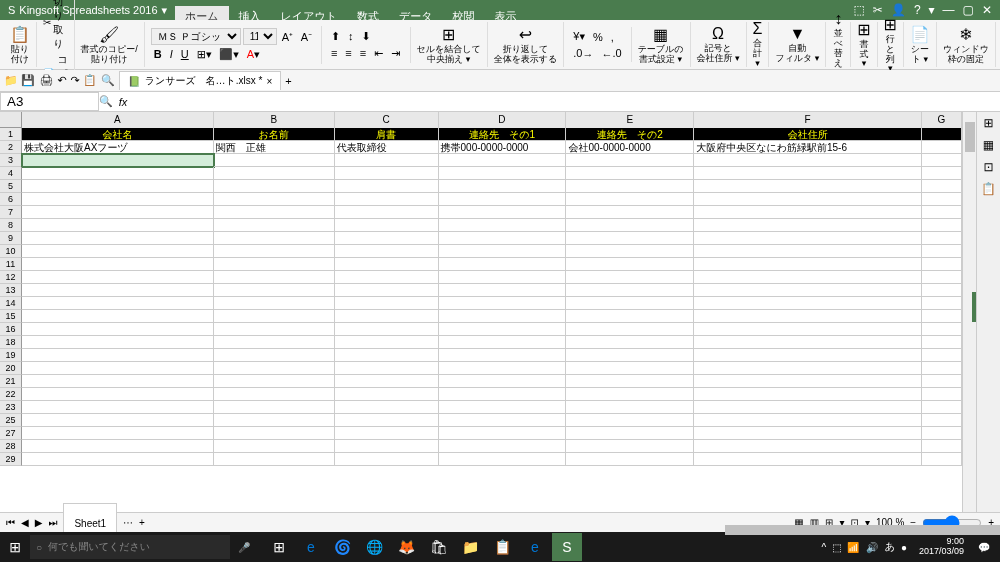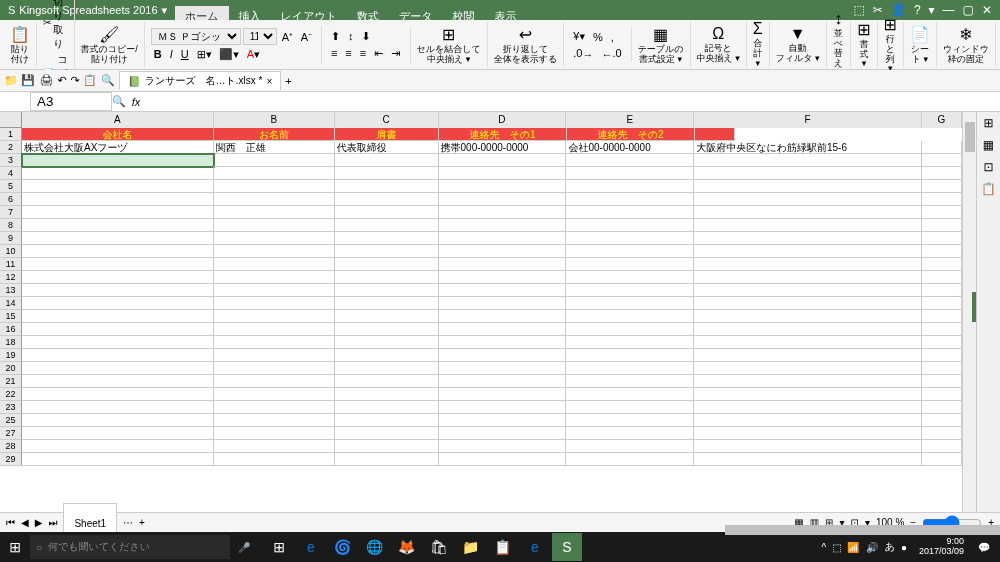--- a/index.html
+++ b/index.html
@@ -17,31 +17,31 @@
 .ribbon .grp .ico { font-size: 16px; }
 .ribbon .grp .lbl { font-size: 9px; text-align: center; line-height: 1.1; }
 .ribbon .font-grp { display: flex; flex-direction: column; gap: 2px; padding: 2px 6px; border-right: 1px solid #ddd; }
 .ribbon .font-row { display: flex; gap: 2px; align-items: center; }
 .ribbon select, .ribbon input { font-size: 10px; border: 1px solid #ccc; padding: 1px 2px; }
 .ribbon .btn { padding: 1px 3px; cursor: pointer; font-size: 11px; }
 .qat { background: #f5f5f5; height: 22px; display: flex; align-items: center; padding: 0 4px; gap: 4px; border-bottom: 1px solid #ccc; font-size: 11px; }
 .qat .file-tab { background: #fff; border: 1px solid #ccc; border-bottom: none; padding: 2px 8px; display: flex; align-items: center; gap: 4px; font-size: 10px; }
 .qat .close-tab { cursor: pointer; }
 .formula-bar { height: 20px; display: flex; align-items: center; border-bottom: 1px solid #ccc; font-size: 11px; }
-.formula-bar .cell-ref { width: 82px; border: 1px solid #ccc; padding: 1px 6px; margin-left: 30px; }
+.formula-bar .cell-ref { width: 99px; border: 1px solid #ccc; padding: 1px 6px; }
 .formula-bar .fx { padding: 0 6px; font-style: italic; }
 .sheet-area { flex: 1; display: flex; overflow: hidden; position: relative; }
 .sheet { flex: 1; overflow: hidden; position: relative; }
 .corner { width: 22px; background: #e8e8e8; border-right: 1px solid #999; border-bottom: 1px solid #999; }
 .col-h { border-right: 1px solid #ccc; text-align: center; font-size: 10px; line-height: 16px; background: #e8e8e8; }
 .rows { overflow: hidden; }
 .row { display: flex; height: 13px; }
 .row-h { width: 22px; background: #e8e8e8; border-right: 1px solid #999; border-bottom: 1px solid #ccc; text-align: center; font-size: 9px; line-height: 13px; }
 .cell { border-right: 1px solid #ccc; border-bottom: 1px solid #ccc; font-size: 10px; padding: 0 2px; line-height: 13px; overflow: hidden; white-space: nowrap; }
-.header-row .cell { background: #ef4444; color: #ff0; text-align: center; font-weight: normal; }
+.header-row .cell { background: #000000; color: #ff0; text-align: center; font-weight: normal; }
 .selected { background: #d4edda; outline: 2px solid #4a7c4e; outline-offset: -1px; }
 .side-panel { width: 24px; background: #f0f0f0; border-left: 1px solid #ccc; display: flex; flex-direction: column; gap: 8px; padding: 4px 2px; align-items: center; }
 .side-panel span { font-size: 12px; cursor: pointer; }
 .vscroll { width: 14px; background: #f0f0f0; border-left: 1px solid #ccc; position: relative; }
 .vscroll .thumb { position: absolute; top: 10px; width: 10px; left: 2px; height: 30px; background: #c0c0c0; }
 .vscroll .green { position: absolute; right: 0; top: 180px; width: 4px; height: 30px; background: #4a7c4e; }
 .hscroll { flex: 1; position: relative; }
 .hscroll .thumb { position: absolute; left: 580px; top: 2px; height: 10px; width: 360px; background: #c0c0c0; }
 .sheet-tabs { height: 20px; display: flex; align-items: center; background: #f5f5f5; border-top: 1px solid #ccc; font-size: 10px; }
 .sheet-tabs .nav { display: flex; gap: 2px; padding: 0 4px; }
@@ -163,21 +163,21 @@
     </div>
   </div>
   <div class="grp">
     <span class="ico">▦</span>
     <span class="lbl" style="white-space:pre">テーブルの
 書式設定 ▾</span>
   </div>
   <div class="grp">
     <span class="ico">Ω</span>
     <span class="lbl" style="white-space:pre">記号と
-中央揃え ▾</span>
+会社住所 ▾</span>
   </div>
   <div class="grp">
     <span class="ico">Σ</span>
     <span class="lbl">合計 ▾</span>
   </div>
   <div class="grp">
     <span class="ico">▼</span>
     <span class="lbl" style="white-space:pre">自動
 フィルタ ▾</span>
   </div>
@@ -240,20 +240,21 @@
       <div class="col-h cw-g">G</div>
     </div>
     <div class="rows" id="rows">
         <div class="row header-row">
           <div class="row-h">1</div>
           <div class="cell cw-a">会社名</div>
           <div class="cell cw-b">お名前</div>
           <div class="cell cw-c">肩書</div>
           <div class="cell cw-d">連絡先　その1</div>
           <div class="cell cw-e">連絡先　その2</div>
+          <div class="cell cw-f">会社住所</div>
           <div class="cell cw-g"></div>
         </div>
         <div class="row">
           <div class="row-h">2</div>
           <div class="cell cw-a">株式会社大阪AXフーヅ</div>
           <div class="cell cw-b">関西　正雄</div>
           <div class="cell cw-c">代表取締役</div>
           <div class="cell cw-d">携帯000-0000-0000</div>
           <div class="cell cw-e">会社00-0000-0000</div>
           <div class="cell cw-f">大阪府中央区なにわ筋緑駅前15-6</div>

